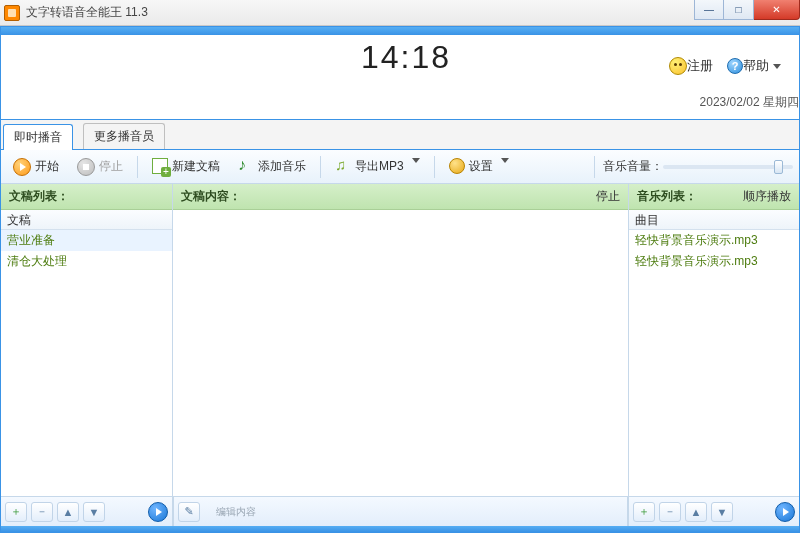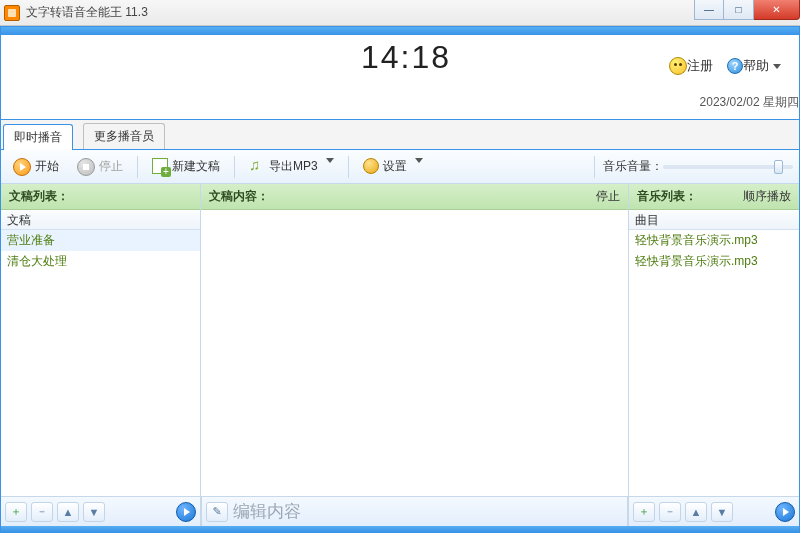--- a/index.html
+++ b/index.html
@@ -163,21 +163,21 @@
   
   .main {
     flex: 1; display: flex; min-height: 0;
     background: #fff;
   }
   .col {
     display: flex; flex-direction: column;
     border-right: 1px solid #c6d8ea;
   }
   .col:last-child { border-right: none; }
-  .col-left   { width: 200px; }
+  .col-left   { width: 172px; }
   .col-center { flex: 1; }
   .col-right  { width: 170px; }
 
   .col-header {
     height: 26px;
     background: linear-gradient(#d5efc9, #bfe4af);
     border-bottom: 1px solid #a9cf97;
     display: flex; align-items: center; justify-content: space-between;
     padding: 0 8px;
     font-size: 12px; font-weight: bold; color: #2e4d20;
@@ -221,21 +221,21 @@
     font-size: 11px; color: #5a7ea3;
   }
   .ficon.play {
     width: 20px; height: 20px; border-radius: 50%;
     background: radial-gradient(circle at 35% 30%, #6fb5ff, #1a77d6);
     border: 1px solid #0f5caa;
   }
   .ficon.play:before { content: ""; border-left: 6px solid #fff; border-top: 4px solid transparent; border-bottom: 4px solid transparent; margin-left: 2px; }
   .ficon.add { color: #3a9a3a; }
   .footer .hint {
-    font-size: 17px; color: #9aa7b4; margin-left: 1px;
+    font-size: 10px; color: #9aa7b4; margin-left: 12px;
   }
 
   .bottom-strip {
     height: 6px; background: linear-gradient(#56aef3, #3a93e6);
   }
 </style>
 </head>
 <body>
 
 <div class="titlebar">
@@ -284,20 +284,24 @@
       <span>开始</span>
     </div>
     <div class="tbtn disabled">
       <span class="icon-circle stop-ico"></span>
       <span>停止</span>
     </div>
     <div class="tsep"></div>
     <div class="tbtn">
       <span class="doc-ico"></span>
       <span>新建文稿</span>
+    </div>
+    <div class="tbtn">
+      <span class="music-ico"></span>
+      <span>添加音乐</span>
     </div>
     <div class="tsep"></div>
     <div class="tbtn">
       <span class="export-ico"></span>
       <span>导出MP3</span>
       <span class="dd-caret"></span>
     </div>
     <div class="tsep"></div>
     <div class="tbtn">
       <span class="gear-ico"></span>

